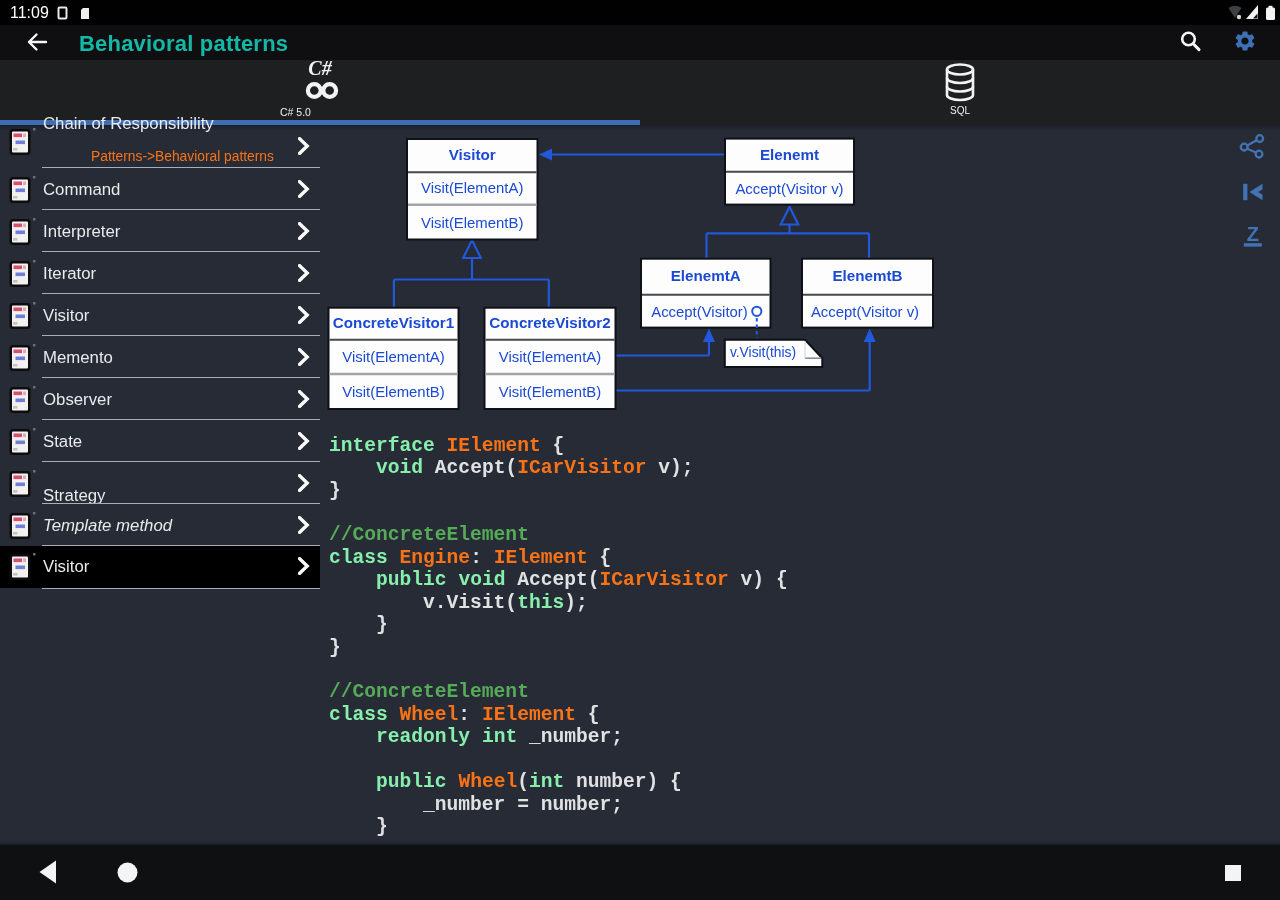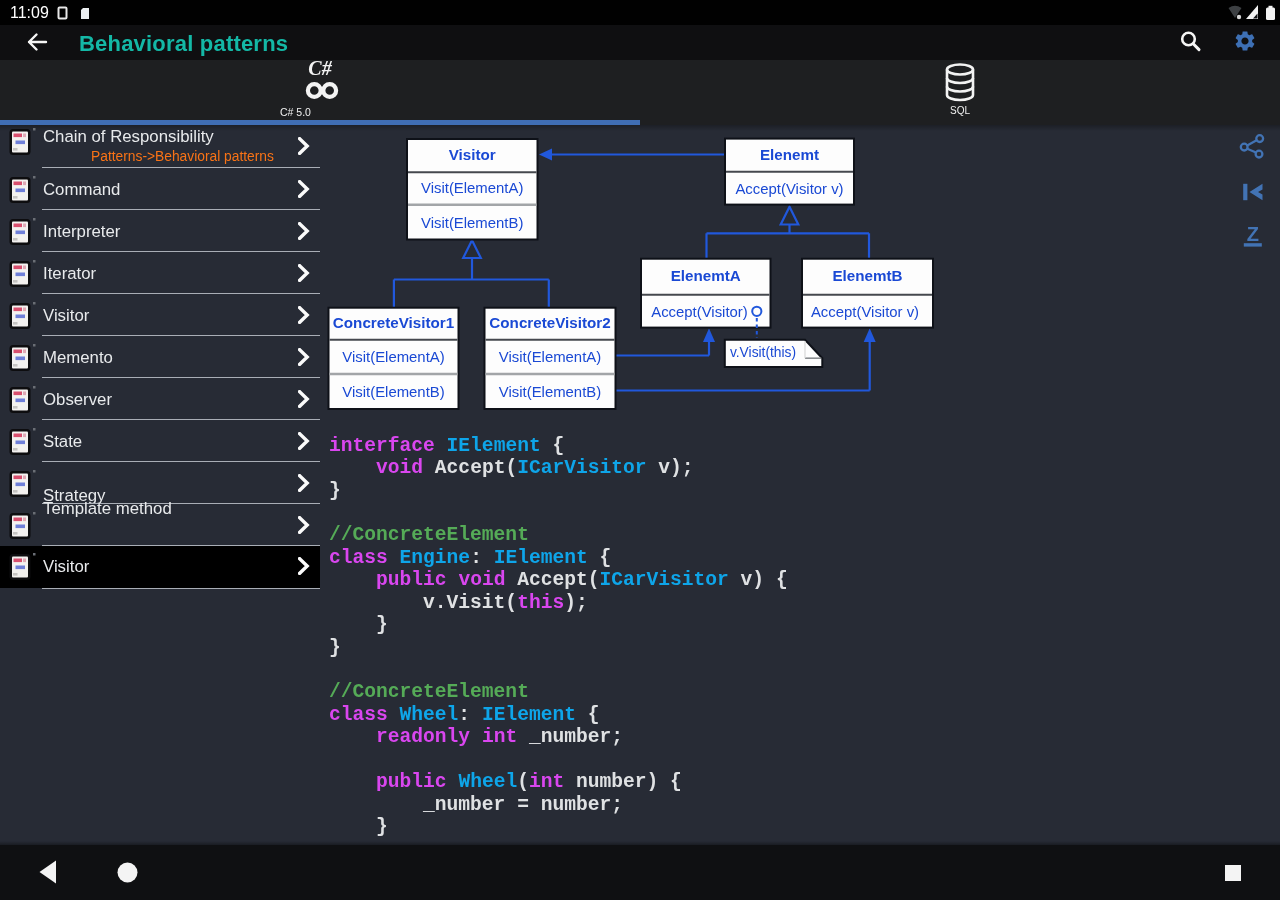--- a/index.html
+++ b/index.html
@@ -16,21 +16,21 @@
   #sidebar { left:0; top:125px; width:320px; height:720px; background:#272b35; }
   .item-title { position:absolute; left:43px; color:#e8eaec; font-size:16.8px; }
   .item-sub { position:absolute; left:43px; color:#f97316; font-size:13.8px;margin-left:48px; }
   .sep { position:absolute; left:42px; width:278px; height:1.4px; background:#a9aeb6; }
   .selrow { position:absolute; left:0; width:320px; background:#000; }
   
   #navbar { left:0; top:845px; width:1280px; height:55px; background:#0f1012; }
   
   #code { left:329px; top:434.8px; color:#dfe1e3; font-family:"Liberation Mono", monospace;
           font-size:19.6px; font-weight:bold; line-height:22.42px; white-space:pre; }
-  .kw { color:#d946ef; } .ty { color:#0ea5e9; } .cm { color:#55ab57; }
+  .kw { color:#86efac; } .ty { color:#f97316; } .cm { color:#55ab57; }
 </style>
 </head>
 <body>
 <div id="statusbar" class="abs"></div>
 <div id="appbar" class="abs"></div>
 <div id="tabbar" class="abs"></div>
 <div id="tabline" class="abs"></div>
 <div id="tabline2" class="abs"></div>
 <div id="sidebar" class="abs"></div>
 <div class="abs" style="left:0;top:125px;width:1280px;height:6px;background:linear-gradient(rgba(0,0,0,0.28),rgba(0,0,0,0));"></div>
@@ -91,21 +91,21 @@
   <rect x="24" y="0" width="2.5" height="2.5" fill="#6a6e75"></rect>
 </g>
 <g id="chev">
   <path d="M1.6,1.6 L9.2,9 L1.6,16.4" fill="none" stroke="#fbfbfb" stroke-width="3.4" stroke-linecap="square"></path>
 </g>
 </defs>
   </svg>
 <svg class="abs" style="left:9px;top:128px;" width="28" height="28">
     <use href="#pgicon"></use>
   </svg>
-<div class="item-title" style="top:127px;">Chain of Responsibility</div>
+<div class="item-title" style="top:114px;">Chain of Responsibility</div>
 <div class="item-sub" style="top:149px;">Patterns-&gt;Behavioral patterns</div>
 <svg class="abs" style="left:298px;top:137px;" width="12" height="18">
     <use href="#chev"></use>
   </svg>
 <div class="sep" style="top:166.8px;"></div>
 <svg class="abs" style="left:9px;top:176px;" width="28" height="28">
     <use href="#pgicon"></use>
   </svg>
 <div class="item-title" style="top:180px;">Command</div>
 <svg class="abs" style="left:298px;top:180px;" width="12" height="18">
@@ -164,21 +164,21 @@
     <use href="#pgicon"></use>
   </svg>
 <div class="item-title" style="top:486px;">Strategy</div>
 <svg class="abs" style="left:298px;top:474px;" width="12" height="18">
     <use href="#chev"></use>
   </svg>
 <div class="sep" style="top:503px;"></div>
 <svg class="abs" style="left:9px;top:512px;" width="28" height="28">
     <use href="#pgicon"></use>
   </svg>
-<div class="item-title" style="top:499px;">Template method</div>
+<div class="item-title" style="top:516px;font-style:italic;">Template method</div>
 <svg class="abs" style="left:298px;top:516px;" width="12" height="18">
     <use href="#chev"></use>
   </svg>
 <div class="sep" style="top:545px;"></div>
 <svg class="abs" style="left:9px;top:553px;" width="28" height="28">
     <use href="#pgicon"></use>
   </svg>
 <div class="item-title" style="top:557px;">Visitor</div>
 <svg class="abs" style="left:298px;top:557px;" width="12" height="18">
     <use href="#chev"></use>

